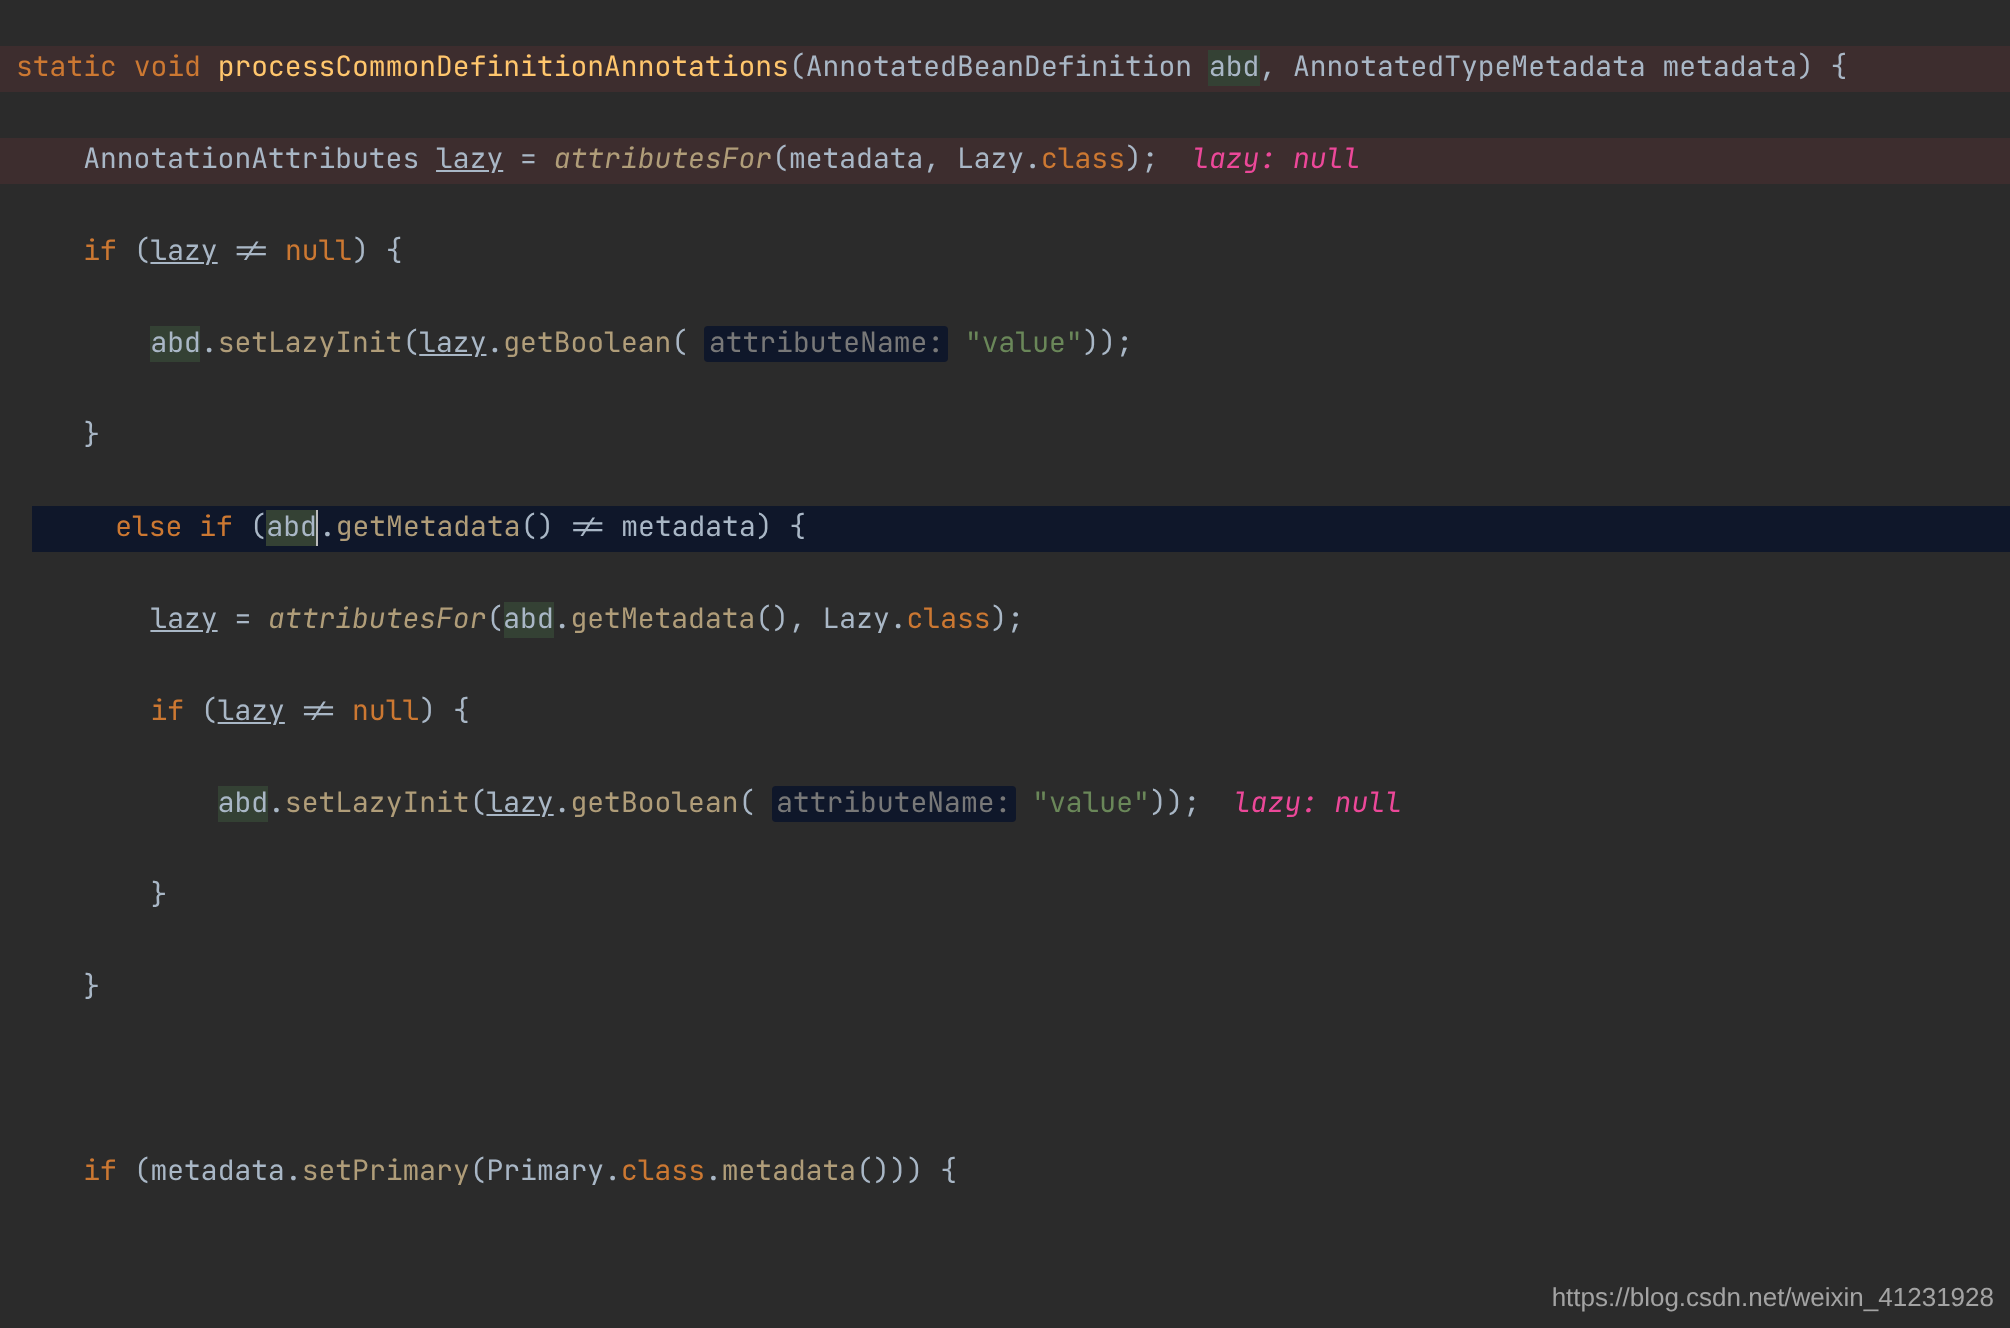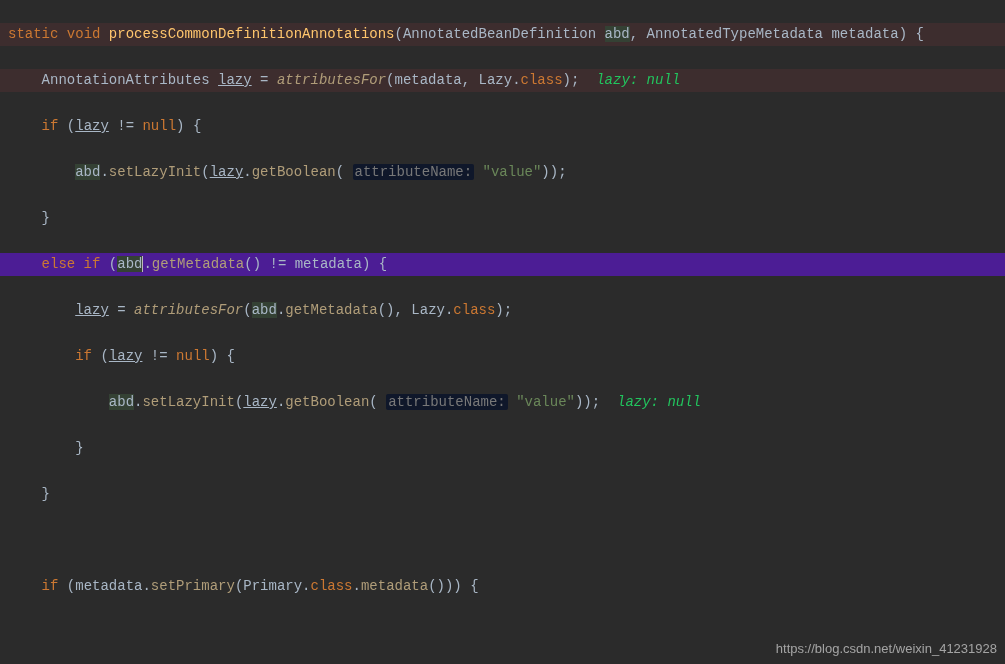--- a/index.html
+++ b/index.html
@@ -14,38 +14,38 @@
     overflow: hidden;
     position: relative;
   }
   .code-area {
     padding: 0;
     white-space: pre;
   }
   .line {
     padding-left: 8px;
     height: 23px;
-    font-family: Liberation Mono, monospace;
   }
   .line.highlight-red {
     background: #3d2d2e;
   }
   .line.highlight-current {
-    background: #4c1d95;
+    background: #0f172a;
+    margin-left: 16px;
   }
   .kw { color: #cc7832; }
   .method-decl { color: #ffc66d; }
   .method { color: #b09d79; }
   .type { color: #a9b7c6; }
   .param-bg { background: #344134; }
   .id { color: #a9b7c6; }
   .str { color: #6a8759; }
   .italic { font-style: italic; }
   .underline { text-decoration: underline; }
-  .comment { color: #22c55e; font-style: italic; }
+  .comment { color: #ec4899; font-style: italic; }
   .hint { color: #787878; background: #0f172a; padding: 0 2px; border-radius: 2px;}
   .punct { color: #a9b7c6; }
   .caret {
     border-left: 1px solid #bbb;
   }
   .watermark {
     position: absolute;
     bottom: 4px;
     right: 8px;
     color: #cccccc;

